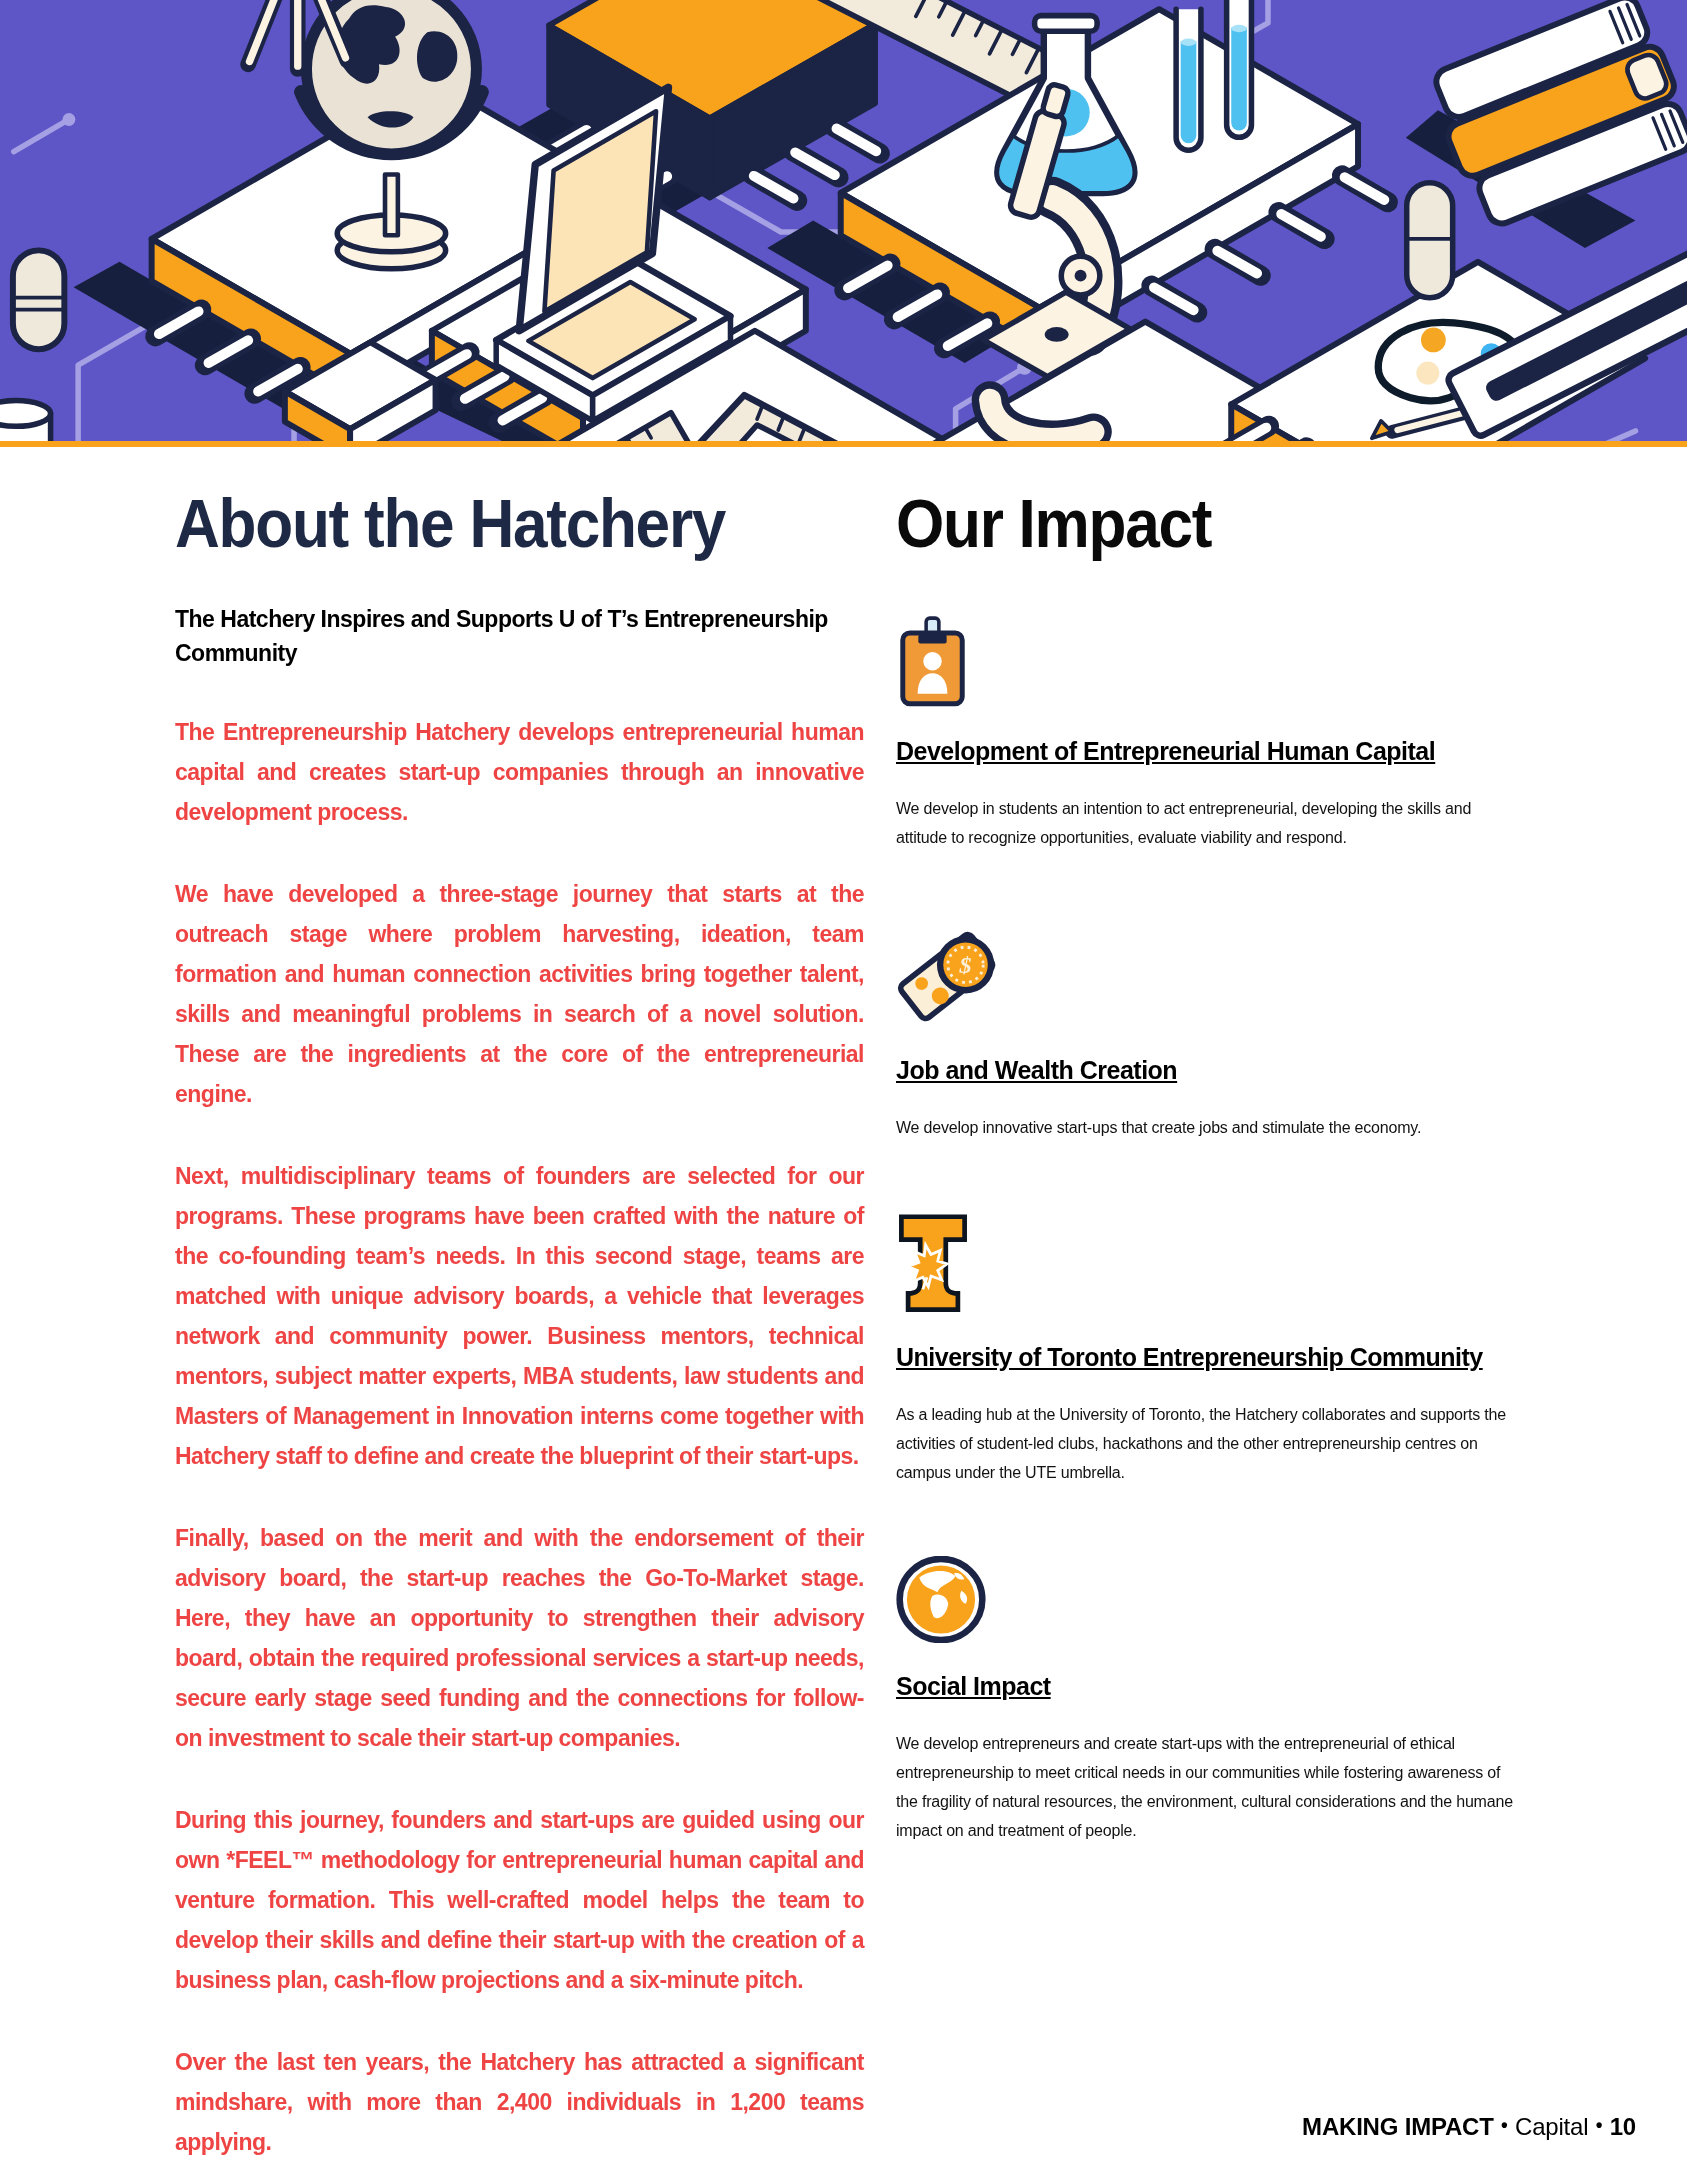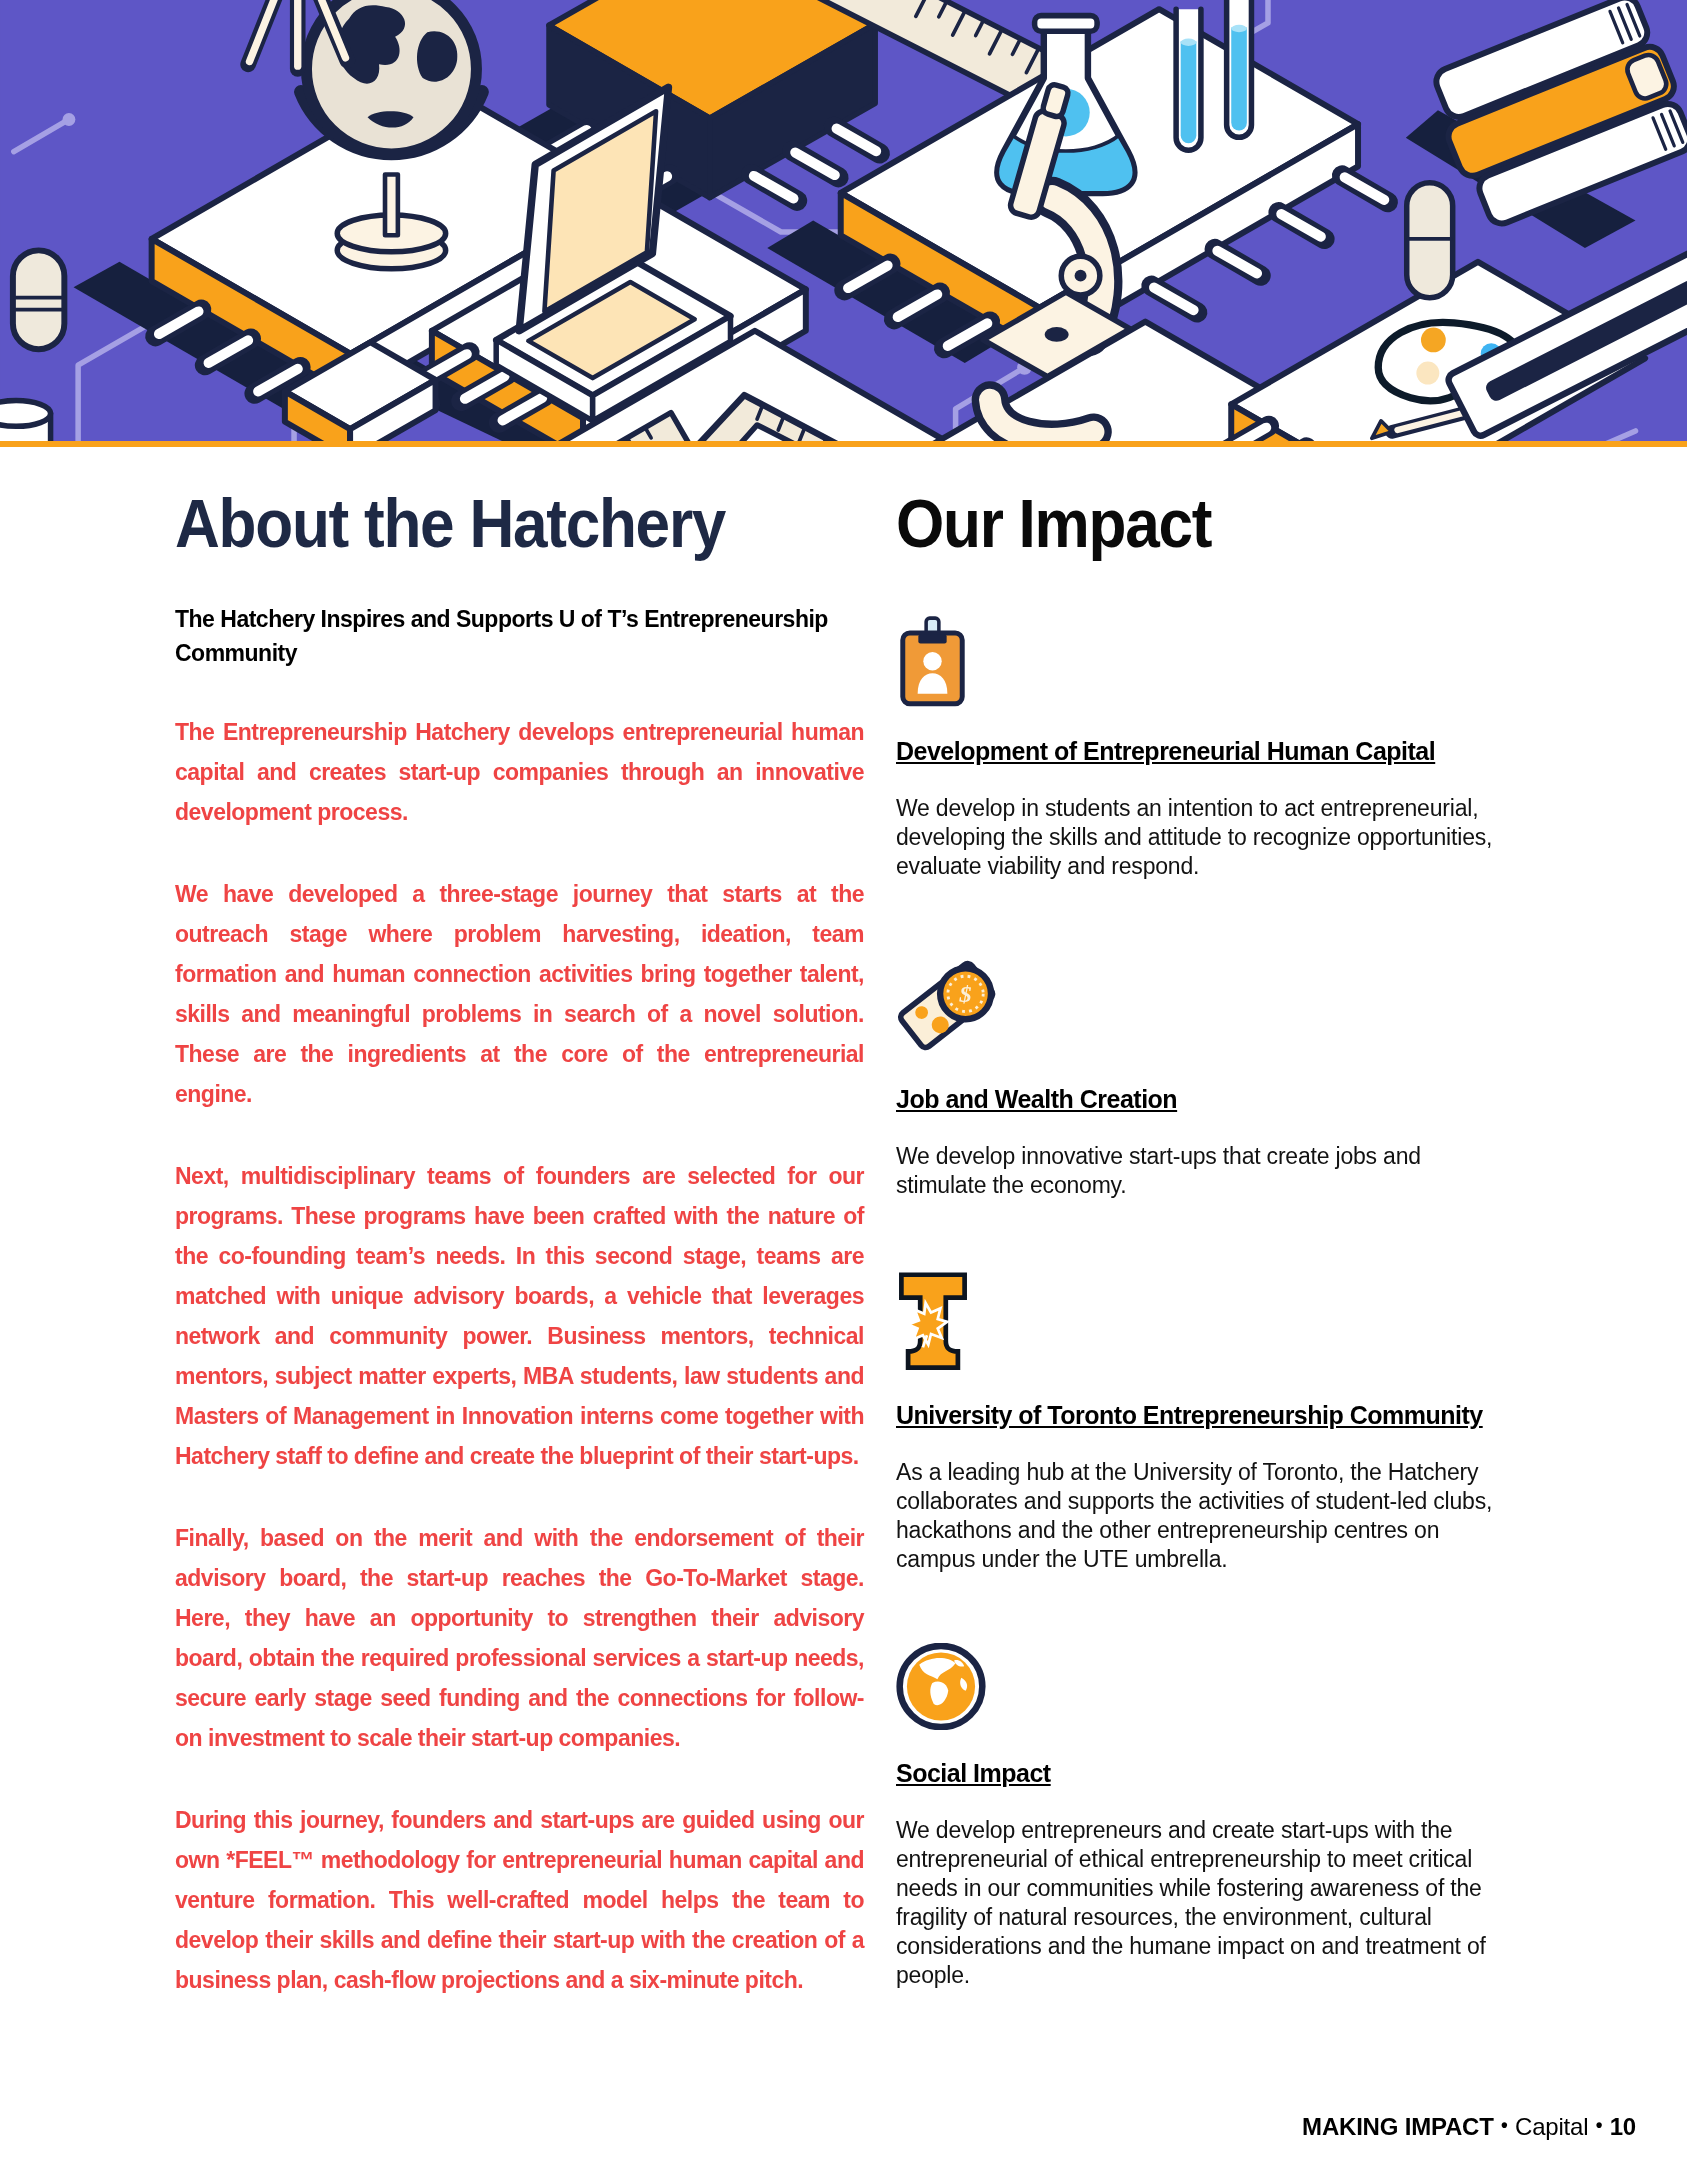--- a/index.html
+++ b/index.html
@@ -17,21 +17,21 @@
   .col-right h1{color:#0a0a0a;}
   .subtitle{font-size:23px;line-height:34px;font-weight:700;color:#000;
             margin:40px 0 42px;letter-spacing:-0.5px;}
   .col-left p{font-size:23px;line-height:40px;text-align:justify;
               margin:0 0 42px;letter-spacing:-0.5px;color:#ef4444;font-weight:bold;}
   .impact-item{margin-top:69px;}
   .col-right h1 + .impact-item{margin-top:54px;}
   .icon{display:block;margin:0 0 27px;}
   .impact-item h3{font-size:25px;font-weight:700;color:#000;margin:0 0 26px;
                   letter-spacing:-0.5px;line-height:33px;text-decoration:underline;}
-  .impact-item p{font-size:23px;line-height:29px;margin:0;letter-spacing:-0.2px;color:#121212;}
+  .impact-item p{font-size:16px;line-height:29px;margin:0;letter-spacing:-0.2px;color:#121212;}
   .footer{position:absolute;top:2113px;right:51px;font-size:24px;color:#000;
           letter-spacing:-0.2px;white-space:nowrap;}
   .footer .b{font-weight:700;}
   .footer .dot{font-weight:700;margin:0 7.4px;font-size:19.3px;vertical-align:2.8px;}
 </style>
 </head>
 <body>
 
 <div class="page">
 
@@ -296,20 +296,21 @@
   <div class="content">
 
     <section class="col-left">
       <h1>About the Hatchery</h1>
       <div class="subtitle">The Hatchery Inspires and Supports U of T’s Entrepreneurship Community</div>
       <p>The Entrepreneurship Hatchery develops entrepreneurial human capital and creates start-up companies through an innovative development process.</p>
       <p>We have developed a three-stage journey that starts at the outreach stage where problem harvesting, ideation, team formation and human connection activities bring together talent, skills and meaningful problems in search of a novel solution. These are the ingredients at the core of the entrepreneurial engine.</p>
       <p>Next, multidisciplinary teams of founders are selected for our programs. These programs have been crafted with the nature of the co-founding team’s needs. In this second stage, teams are matched with unique advisory boards, a vehicle that leverages network and community power. Business mentors, technical mentors, subject matter experts, MBA students, law students and Masters of Management in Innovation interns come together with Hatchery staff to define and create the blueprint of their start-ups.</p>
       <p>Finally, based on the merit and with the endorsement of their advisory board, the start-up reaches the Go-To-Market stage. Here, they have an opportunity to strengthen their advisory board, obtain the required professional services a start-up needs, secure early stage seed funding and the connections for follow-on investment to scale their start-up companies.</p>
       <p>During this journey, founders and start-ups are guided using our own *FEEL™ methodology for entrepreneurial human capital and venture formation. This well-crafted model helps the team to develop their skills and define their start-up with the creation of a business plan, cash-flow projections and a six-minute pitch.</p>
+      <p>Over the last ten years, the Hatchery has attracted a significant mindshare, with more than 2,400 individuals in 1,200 teams applying.</p>
     </section>
 
     <section class="col-right">
       <h1>Our Impact</h1>
 
       <div class="impact-item">
         <svg class="icon" width="73" height="92" viewBox="0 0 100 130">
           <rect x="41" y="3" width="18" height="32" rx="5" fill="#D8ECF7" stroke="#1B2444" stroke-width="5"></rect>
           <rect x="8" y="24" width="84" height="100" rx="10" fill="#F09A37" stroke="#1B2444" stroke-width="7"></rect>
           <rect x="30" y="26" width="40" height="13" rx="3" fill="#1B2444"></rect>

